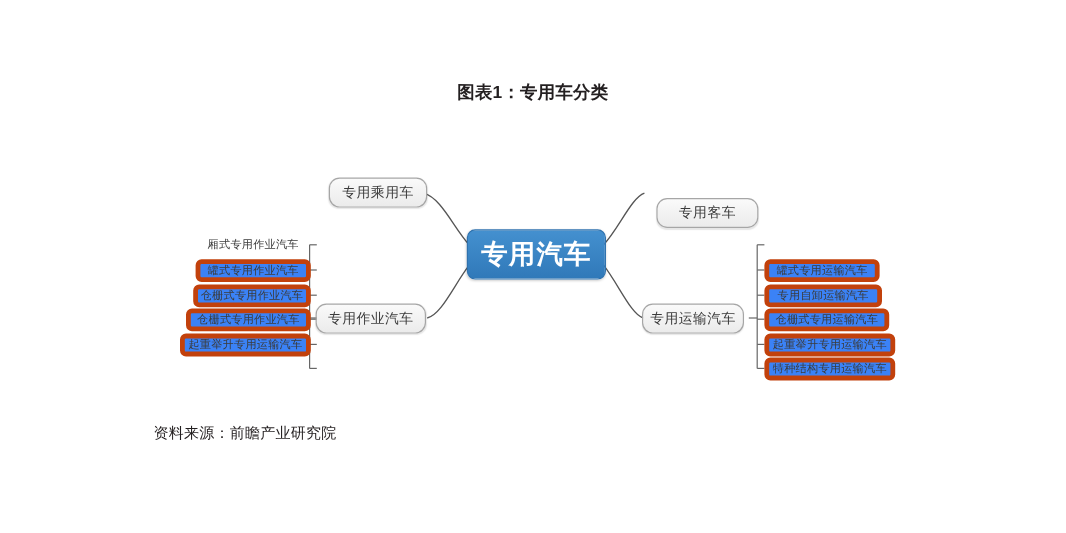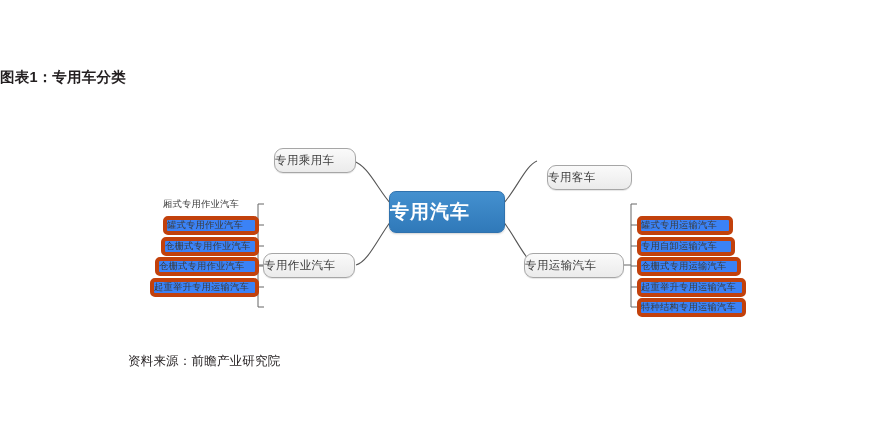--- a/index.html
+++ b/index.html
@@ -17,20 +17,21 @@
   #canvas {
     position: relative;
     width: 888px;
     height: 444px;
   }
   .title {
     position: absolute;
     left: 0;
     top: 68px;
     width: 888px;
+    text-align: center;
     font-size: 14.5px;
     font-weight: bold;
     color: #231f20;
     letter-spacing: 0.2px;
   }
   .source {
     position: absolute;
     left: 128px;
     top: 353px;
     font-size: 12.5px;
@@ -43,31 +44,31 @@
     top: 0;
     width: 888px;
     height: 444px;
     pointer-events: none;
   }
   .node {
     position: absolute;
     box-sizing: border-box;
     display: flex;
     align-items: center;
-    justify-content: flex-start;
+    justify-content: center;
     white-space: nowrap;
     font-family: Liberation Serif, serif;
   }
   .center-node {
     background: #3a86c8;
     background: linear-gradient(180deg, #4490cf 0%, #3079b9 100%);
     border: 1px solid #2f72ae;
     border-radius: 7px;
     color: #ffffff;
-    font-size: 19px;
+    font-size: 22px;
     font-weight: bold;
     letter-spacing: 1px;
     box-shadow: 0 1px 2px rgba(0,0,0,0.18);
   }
   .branch-node {
     background: #f2f2f2;
     background: linear-gradient(180deg, #fafafa 0%, #ebebeb 100%);
     border: 1px solid #a6a6a6;
     border-radius: 9px;
     color: #3b3b3b;
@@ -139,21 +140,21 @@
   </div>
 
   <div class="node branch-node" style="left:547px; top:148px; width:85px; height:25px;margin-top:17px;">
     <span>专用客车</span>
   </div>
 
   <div class="node branch-node" style="left:263px; top:253px; width:92px; height:25px;">
     <span>专用作业汽车</span>
   </div>
 
-  <div class="node branch-node" style="left:524px; top:253px; width:100px; height:25px;">
+  <div class="node branch-node" style="left:535px; top:253px; width:85px; height:25px;">
     <span>专用运输汽车</span>
   </div>
 
   <div class="node leaf-node plain" style="left:163px; top:195px; width:96px; height:18px;">
     <span>厢式专用作业汽车</span>
   </div>
   <div class="node leaf-node" style="left:163px; top:216px; width:96px; height:19px;">
     <span>罐式专用作业汽车</span>
   </div>
   <div class="node leaf-node" style="left:161px; top:237px; width:98px; height:19px;">

